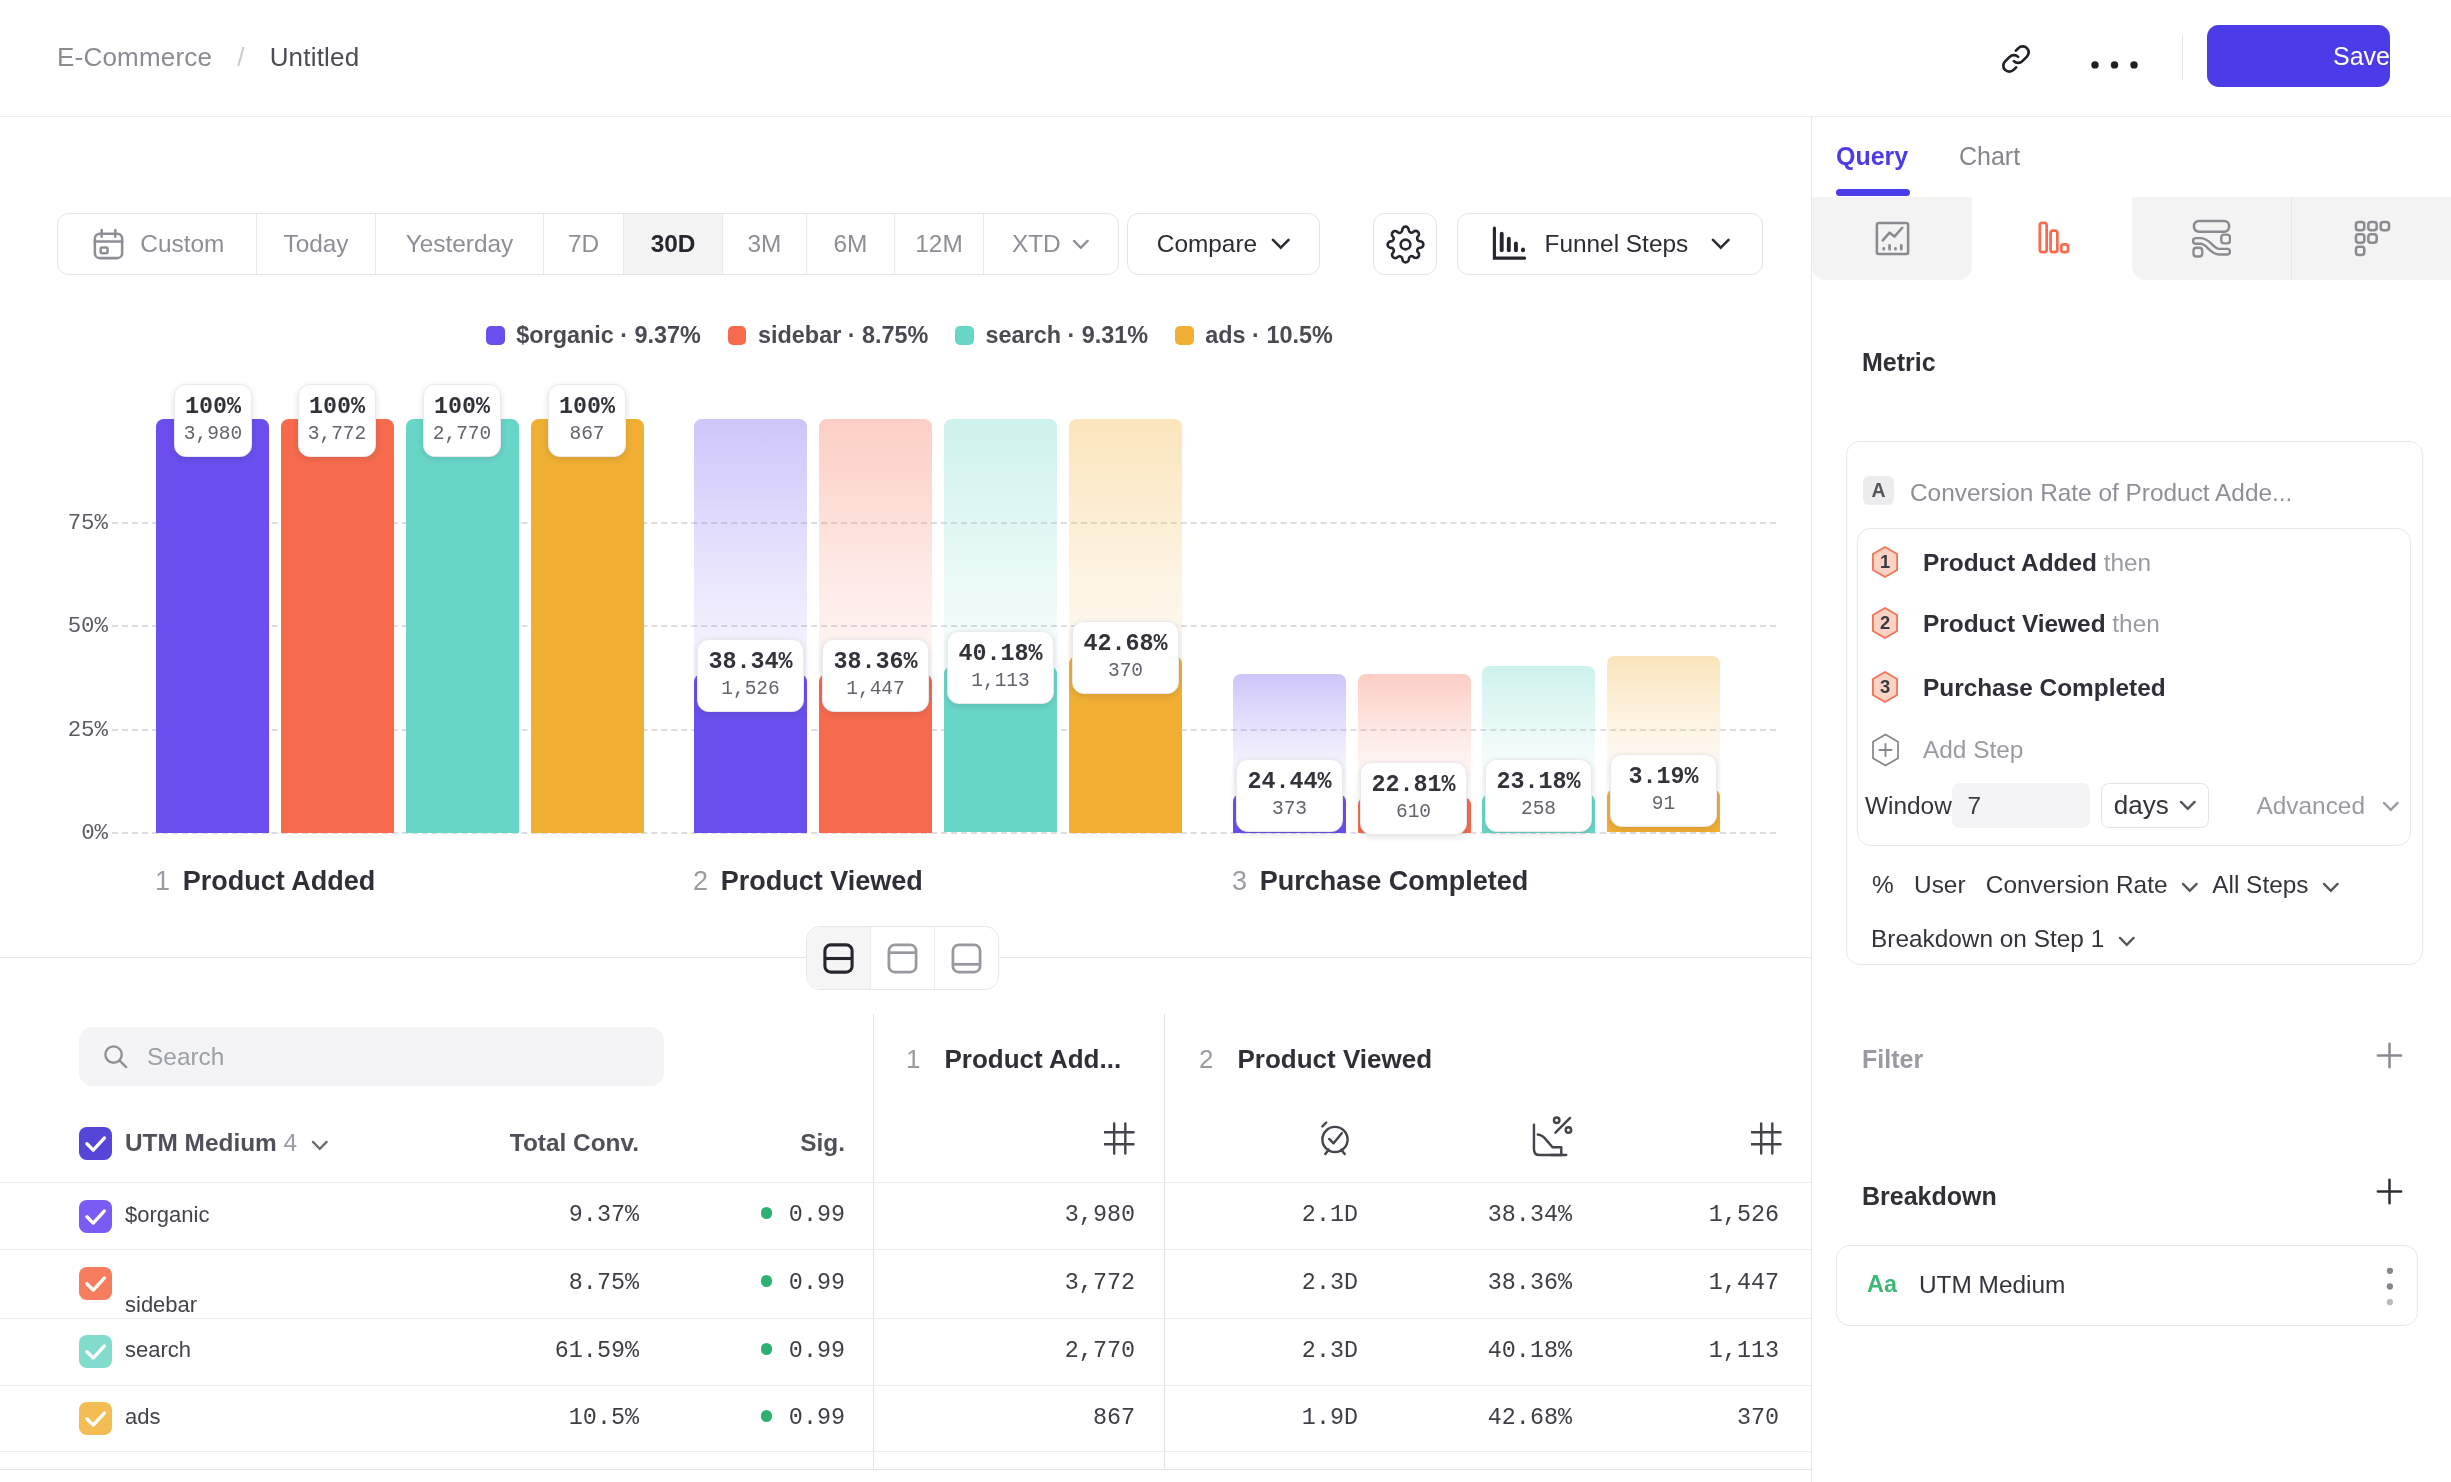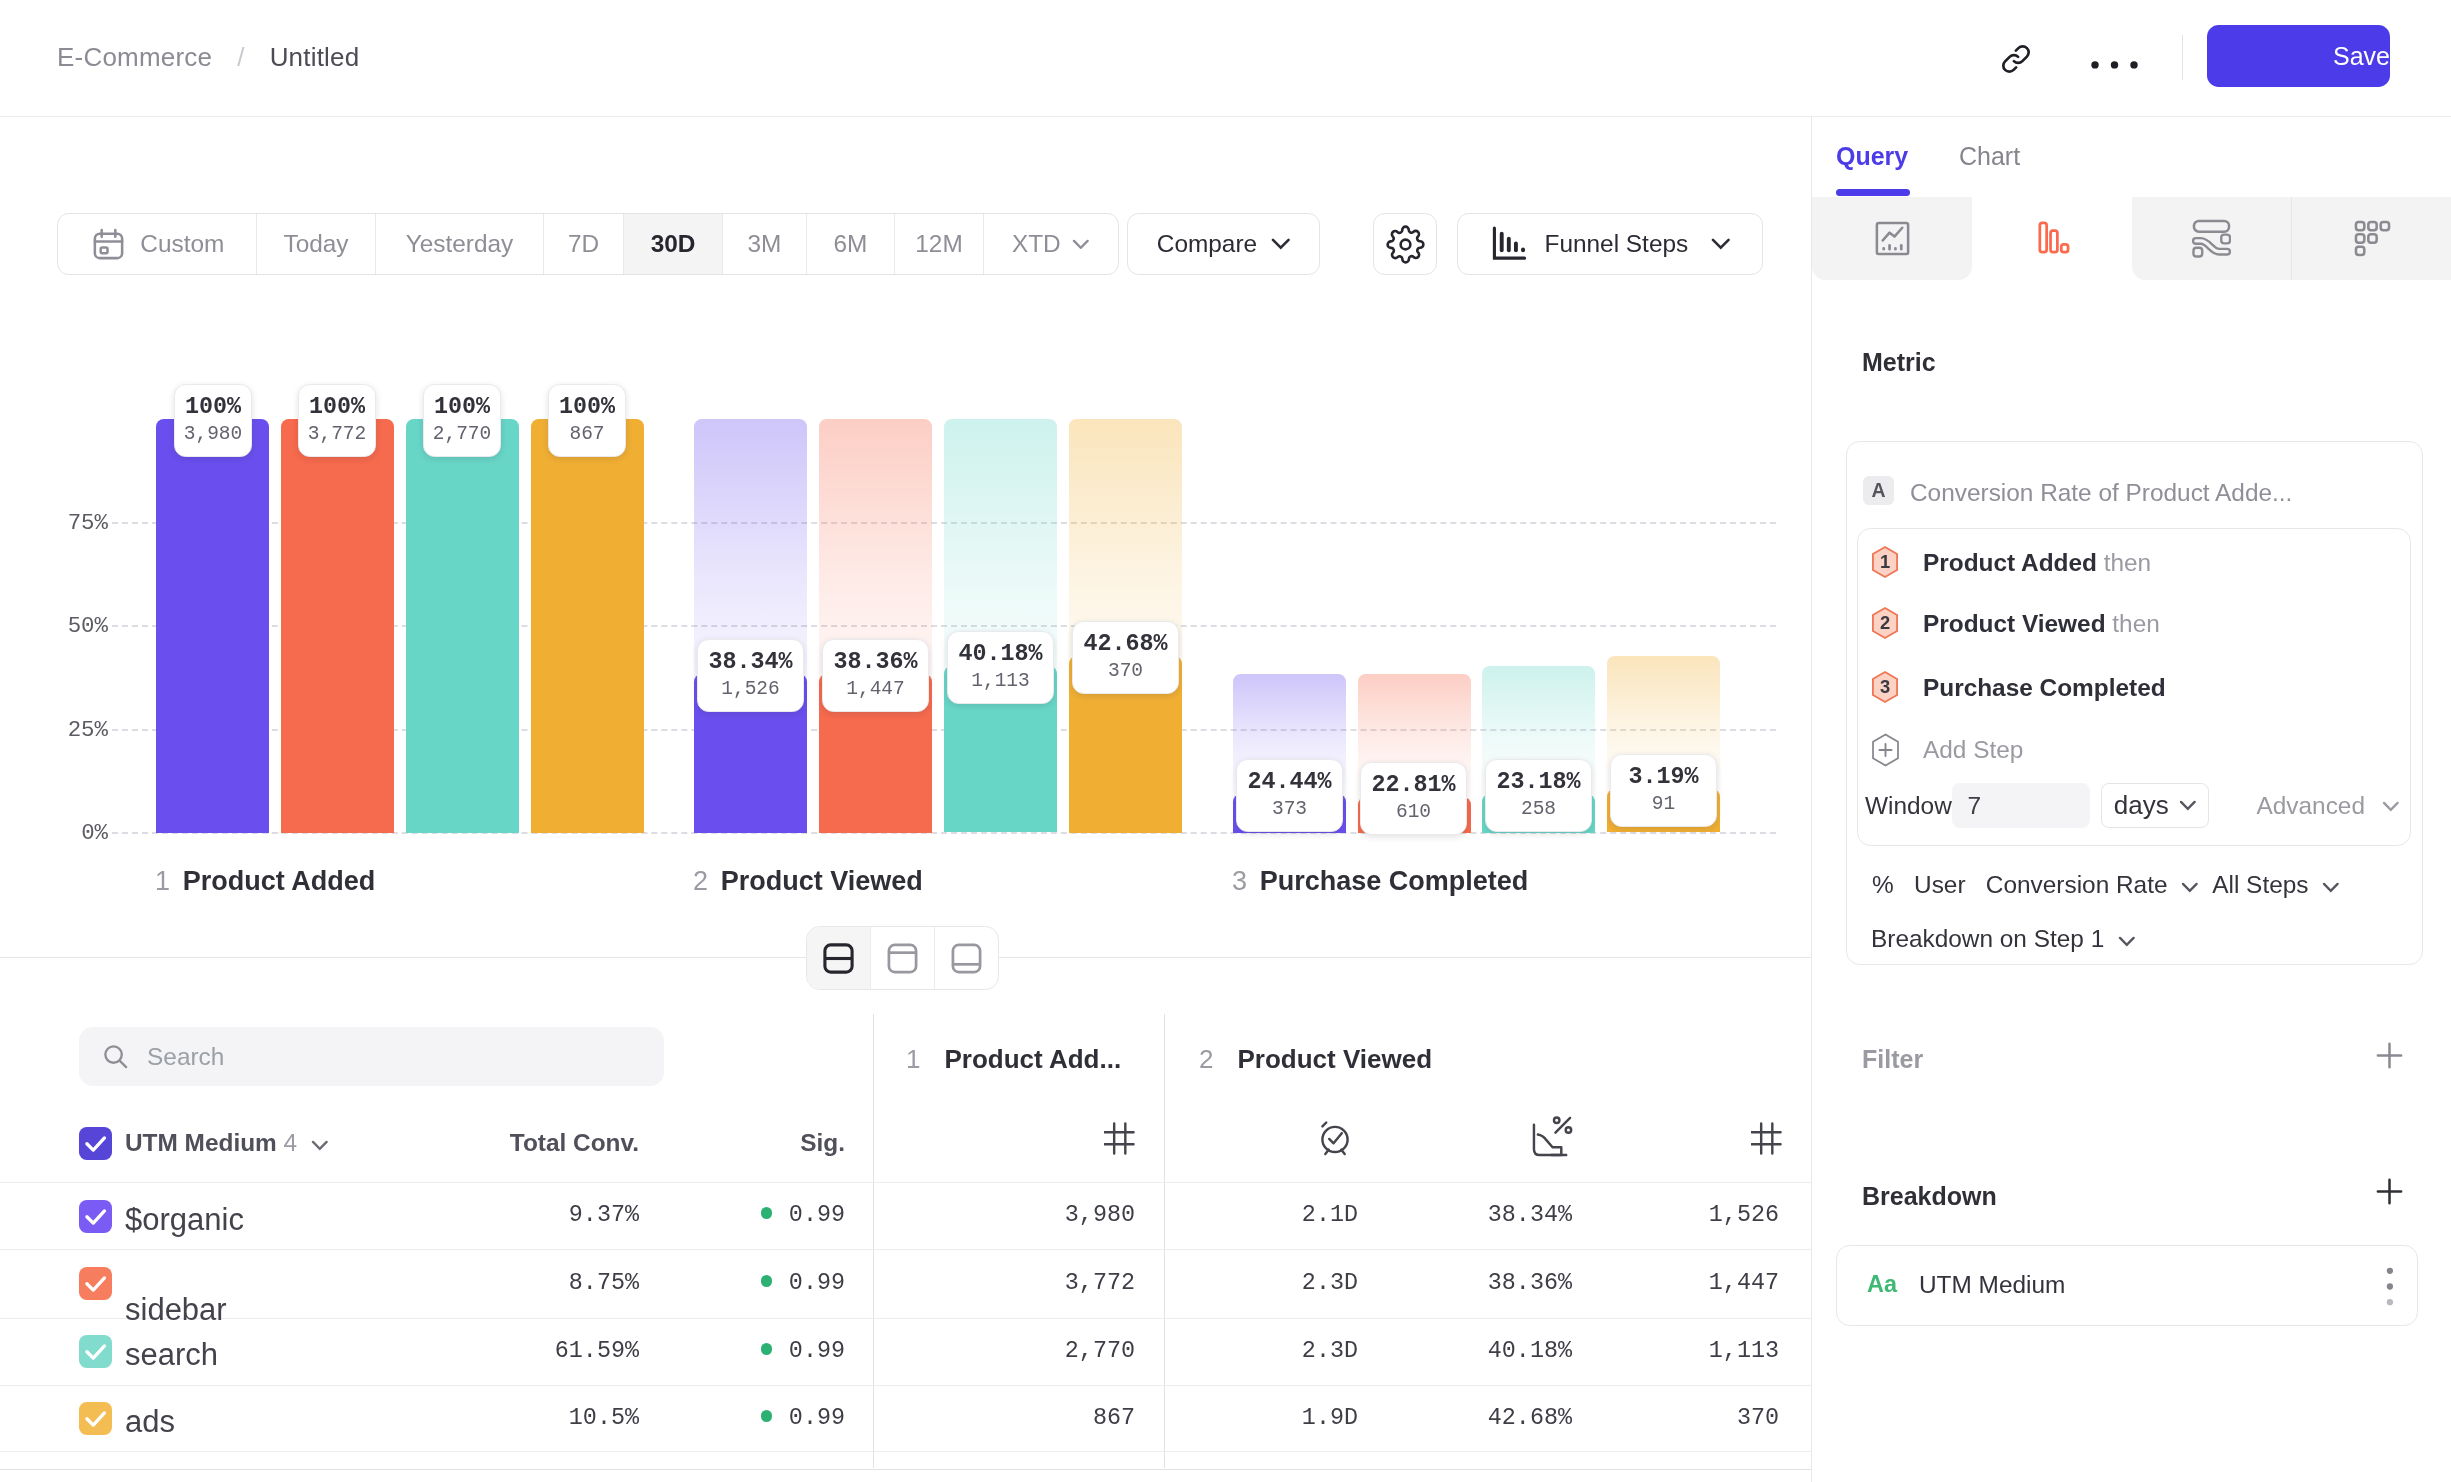--- a/index.html
+++ b/index.html
@@ -47,21 +47,21 @@
 
 .search { position:absolute; left:79px; top:1027px; width:585px; height:59px; background:#f4f4f6; border-radius:13.7px; display:flex; align-items:center; }
 .search span { color:#9aa0a6; font-size:24.4px; margin-left:17.6px; }
 .vdiv { position:absolute; top:1014px; width:1px; height:454px; background:#e2e2e6; }
 .ghead { position:absolute; top:1044px; font-size:26px; color:#9b9ba3; }
 .ghead b { color:#2f2f37; margin-left:24px; }
 .cbx { position:absolute; width:33px; height:33px; border-radius:7.8px; }
 .cbx svg { position:absolute; left:4.9px; top:6.8px; }
 .thead { position:absolute; font-size:24.4px; font-weight:bold; color:#50505a; }
 .cell { position:absolute; font-family:"Liberation Mono", monospace; font-size:23.4px; color:#3e3e47; text-align:right; }
-.rowlab { position:absolute; font-size:31px; color:#43434c; }
+.rowlab { position:absolute; font-size:22px; color:#43434c; }
 .rline { position:absolute; left:0; width:1811px; height:1px; background:#ededf1; }
 .dot { display:inline-block; width:11.7px; height:11.7px; border-radius:50%; background:#2DB173; vertical-align:middle; margin-right:16.6px; margin-top:-3.9px; }
 
 
 .panel { position:absolute; left:1811px; top:117px; width:641px; height:1365px; border-left:1px solid #e8e8ec; background:#fff; }
 .ptab { position:absolute; top:25px; font-size:25px; }
 .phead { position:absolute; font-size:25px; font-weight:bold; color:#2f2f36; }
 .card { position:absolute; border:1px solid #e7e7ea; border-radius:13.7px; background:#fff; }
 </style>
 </head>
@@ -116,20 +116,26 @@
       <rect x="10" y="6" width="4" height="21" rx="2" fill="#26262e"></rect>
       <rect x="17.3" y="11" width="4" height="16" rx="2" fill="#26262e"></rect>
       <rect x="24.6" y="16" width="4" height="11" rx="2" fill="#26262e"></rect>
       <rect x="31.9" y="22" width="4" height="5" rx="2" fill="#26262e"></rect>
     </svg>
     Funnel Steps&nbsp;<svg width="19.5" height="11.7" viewBox="0 0 20 12">
         <path d="M2 2 L10 10 L18 2" fill="none" stroke="#2b2b33" stroke-width="2.6" stroke-linecap="round"></path>
       </svg>
   </div>
 
+  <div class="legend" id="legend">
+    <div class="li"><span class="sw" style="background:#6A4FEE;"></span>$organic · 9.37%</div>
+    <div class="li"><span class="sw" style="background:#F66A4D;"></span>sidebar · 8.75%</div>
+    <div class="li"><span class="sw" style="background:#68D6C7;"></span>search · 9.31%</div>
+    <div class="li"><span class="sw" style="background:#F0AF33;"></span>ads · 10.5%</div>
+  </div>
   <div id="chart">
   <div class="gline" style="top:522px;"></div>
   <div class="ylab" style="left:57px; top:509px;"><span class="mono">75%</span></div>
   <div class="gline" style="top:625px;"></div>
   <div class="ylab" style="left:57px; top:612px;"><span class="mono">50%</span></div>
   <div class="gline" style="top:729px;"></div>
   <div class="ylab" style="left:57px; top:716px;"><span class="mono">25%</span></div>
   <div class="gline" style="top:832px;"></div>
   <div class="ylab" style="left:57px; top:819px;"><span class="mono">0%</span></div>
   <div class="bar" style="left:156px; top:419px; height:414px; background:#6A4FEE;"></div>

